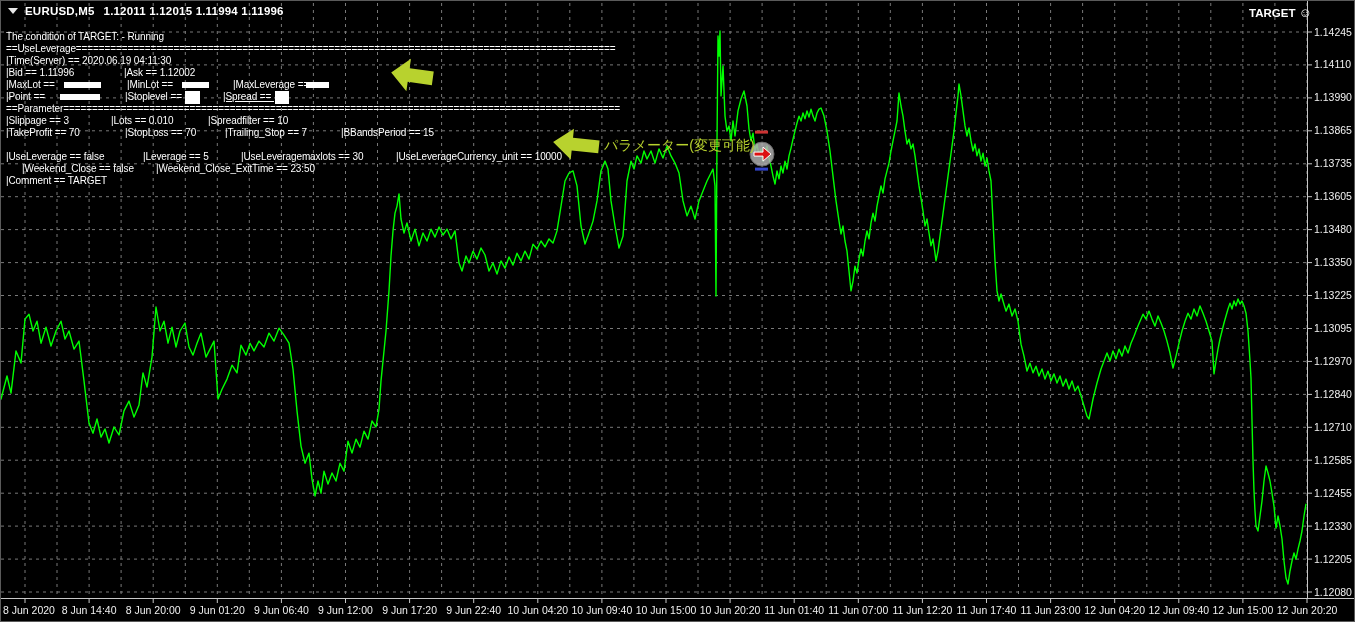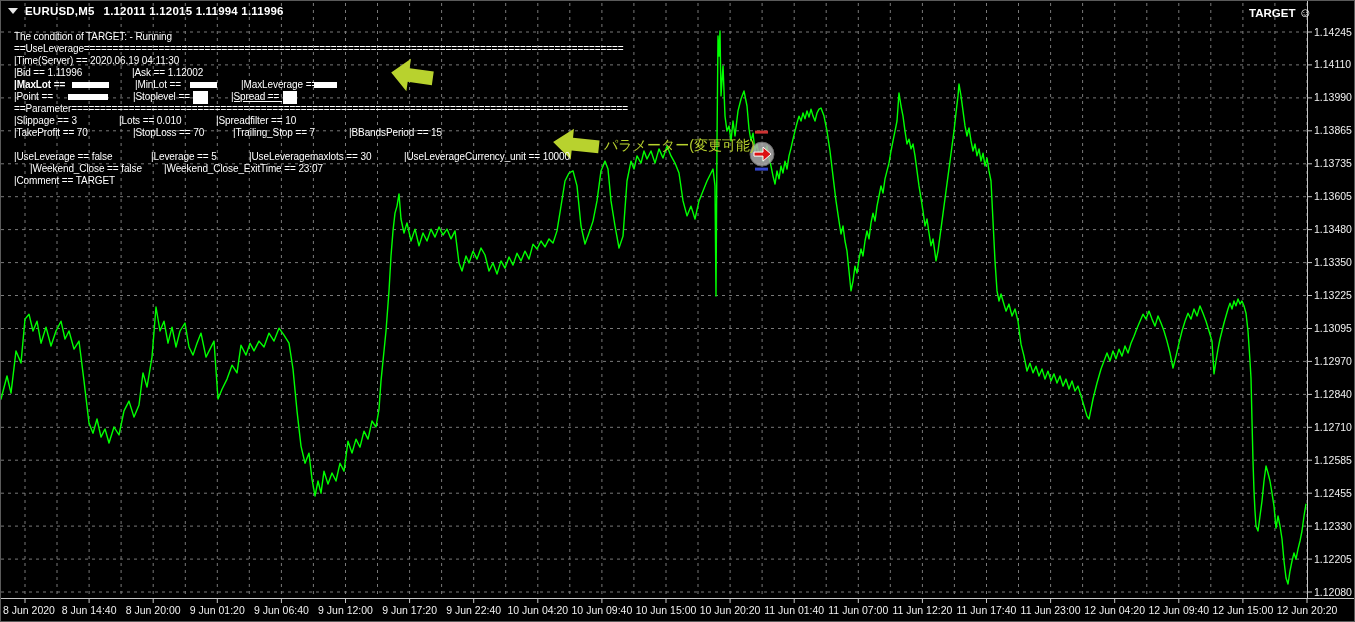--- a/index.html
+++ b/index.html
@@ -8,21 +8,21 @@
     font-family:"Liberation Sans",sans-serif;border:1px solid #5a5a5a;box-sizing:border-box;
   }
   #chart-svg{position:absolute;left:0;top:0;width:1355px;height:622px;}
   .titlebar{position:absolute;top:4px;left:7px;color:#fff;font-size:11.5px;font-weight:bold;white-space:nowrap;}
   .tri{display:inline-block;width:0;height:0;border-left:5px solid transparent;border-right:5px solid transparent;
        border-top:6px solid #e8e8e8;margin-right:7px;position:relative;top:-1px;}
   .sym{margin-right:9px;letter-spacing:0.2px;}
   .ohlc{letter-spacing:0.2px;margin-top:45px;}
   .ea-badge{position:absolute;top:4px;left:1248px;color:#fff;font-size:11.5px;font-weight:bold;white-space:nowrap;}
   .smiley{font-size:13px;margin-left:3px;font-weight:normal;position:relative;top:0px;}
-  #overlay{position:absolute;left:13px;top:30px;width:700px;height:160px;text-align:center;}
+  #overlay{position:absolute;left:5px;top:30px;width:700px;height:160px;text-align:center;}
   .ov-line{position:absolute;left:0;height:12px;width:700px;}
   .ov-t{position:absolute;top:0;font-size:10px;color:#fff;white-space:pre;letter-spacing:-0.1px;}
   .ov-box{position:absolute;background:#ffffff;}
   .note{position:absolute;font-size:14px;white-space:nowrap;}
   #note1{left:441px;top:65px;}
   #note2{left:603px;top:136px;}
 </style>
 </head>
 <body>
 
@@ -201,21 +201,21 @@
         <span class="ov-t" style="left: 0px; color: rgb(255, 255, 255);">==UseLeverage==============================================================================================</span>
       </div>
       <div class="ov-line" style="top: 24px;">
         <span class="ov-t" style="left: 0px; color: rgb(255, 255, 255);">|Time(Server) == 2020.06.19 04:11:30</span>
       </div>
       <div class="ov-line" style="top: 36px;">
         <span class="ov-t" style="left: 0px; color: rgb(255, 255, 255);">|Bid == 1.11996</span>
         <span class="ov-t" style="left: 118px; color: rgb(255, 255, 255);">|Ask == 1.12002</span>
       </div>
       <div class="ov-line" style="top: 48px;">
-        <span class="ov-t" style="left: 0px; color: rgb(255, 255, 255); font-weight: bold;">|MaxLot == </span>
+        <span class="ov-t" style="left: 0px; color: rgb(255, 255, 255);">|MaxLot == </span>
         <span class="ov-box" style="left: 58px; width: 37px; height: 6px; top: 3px;"></span>
         <span class="ov-t" style="left: 121px; color: rgb(255, 255, 255);">|MinLot == </span>
         <span class="ov-box" style="left: 176px; width: 27px; height: 6px; top: 3px;"></span>
         <span class="ov-t" style="left: 227px; color: rgb(255, 255, 255);">|MaxLeverage == </span>
         <span class="ov-box" style="left: 300px; width: 23px; height: 6px; top: 3px;"></span>
       </div>
       <div class="ov-line" style="top: 60px;">
         <span class="ov-t" style="left: 0px; color: rgb(255, 255, 255);">|Point == </span>
         <span class="ov-box" style="left: 54px; width: 40px; height: 6px; top: 3px;"></span>
         <span class="ov-t" style="left: 119px; color: rgb(255, 255, 255);">|Stoplevel == </span>
@@ -238,21 +238,21 @@
         <span class="ov-t" style="left: 335px; color: rgb(255, 255, 255);">|BBandsPeriod == 15</span>
       </div>
       <div class="ov-line" style="top: 120px;">
         <span class="ov-t" style="left: 0px; color: rgb(255, 255, 255);">|UseLeverage == false</span>
         <span class="ov-t" style="left: 137px; color: rgb(255, 255, 255);">|Leverage == 5</span>
         <span class="ov-t" style="left: 235px; color: rgb(255, 255, 255);">|UseLeveragemaxlots == 30</span>
         <span class="ov-t" style="left: 390px; color: rgb(255, 255, 255);">|UseLeverageCurrency_unit == 10000</span>
       </div>
       <div class="ov-line" style="top: 132px;">
         <span class="ov-t" style="left: 0px; color: rgb(255, 255, 255); padding-left: 16px;">|Weekend_Close == false</span>
-        <span class="ov-t" style="left: 150px; color: rgb(255, 255, 255);">|Weekend_Close_ExitTime == 23:07</span>
+        <span class="ov-t" style="left: 150px; color: rgb(255, 255, 255);">|Weekend_Close_ExitTime == 23:50</span>
       </div>
       <div class="ov-line" style="top: 144px;">
         <span class="ov-t" style="left: 0px; color: rgb(255, 255, 255);">|Comment == TARGET</span>
       </div>
     </div>
 
   <div class="note" id="note2" style="color: rgb(184, 210, 46);">パラメーター(変更可能)</div>
 </div>
 
 </body></html>

